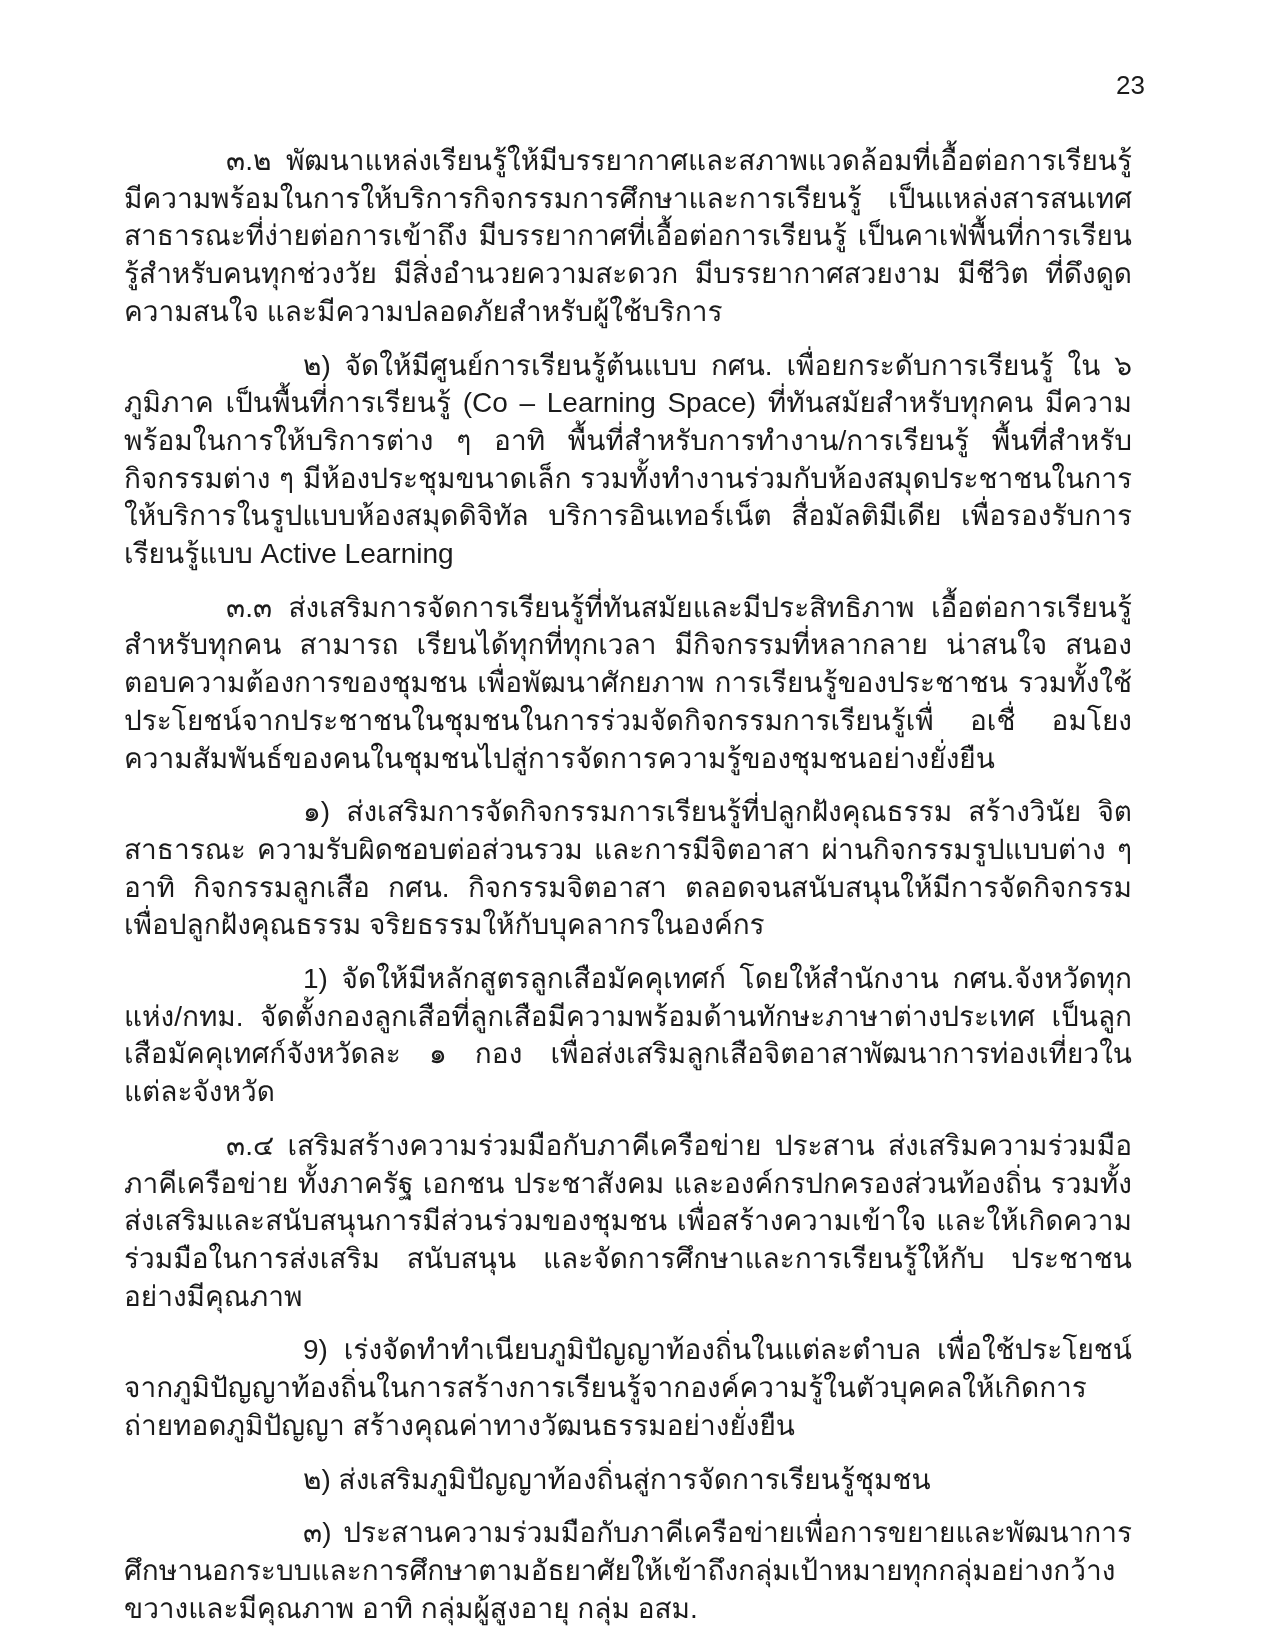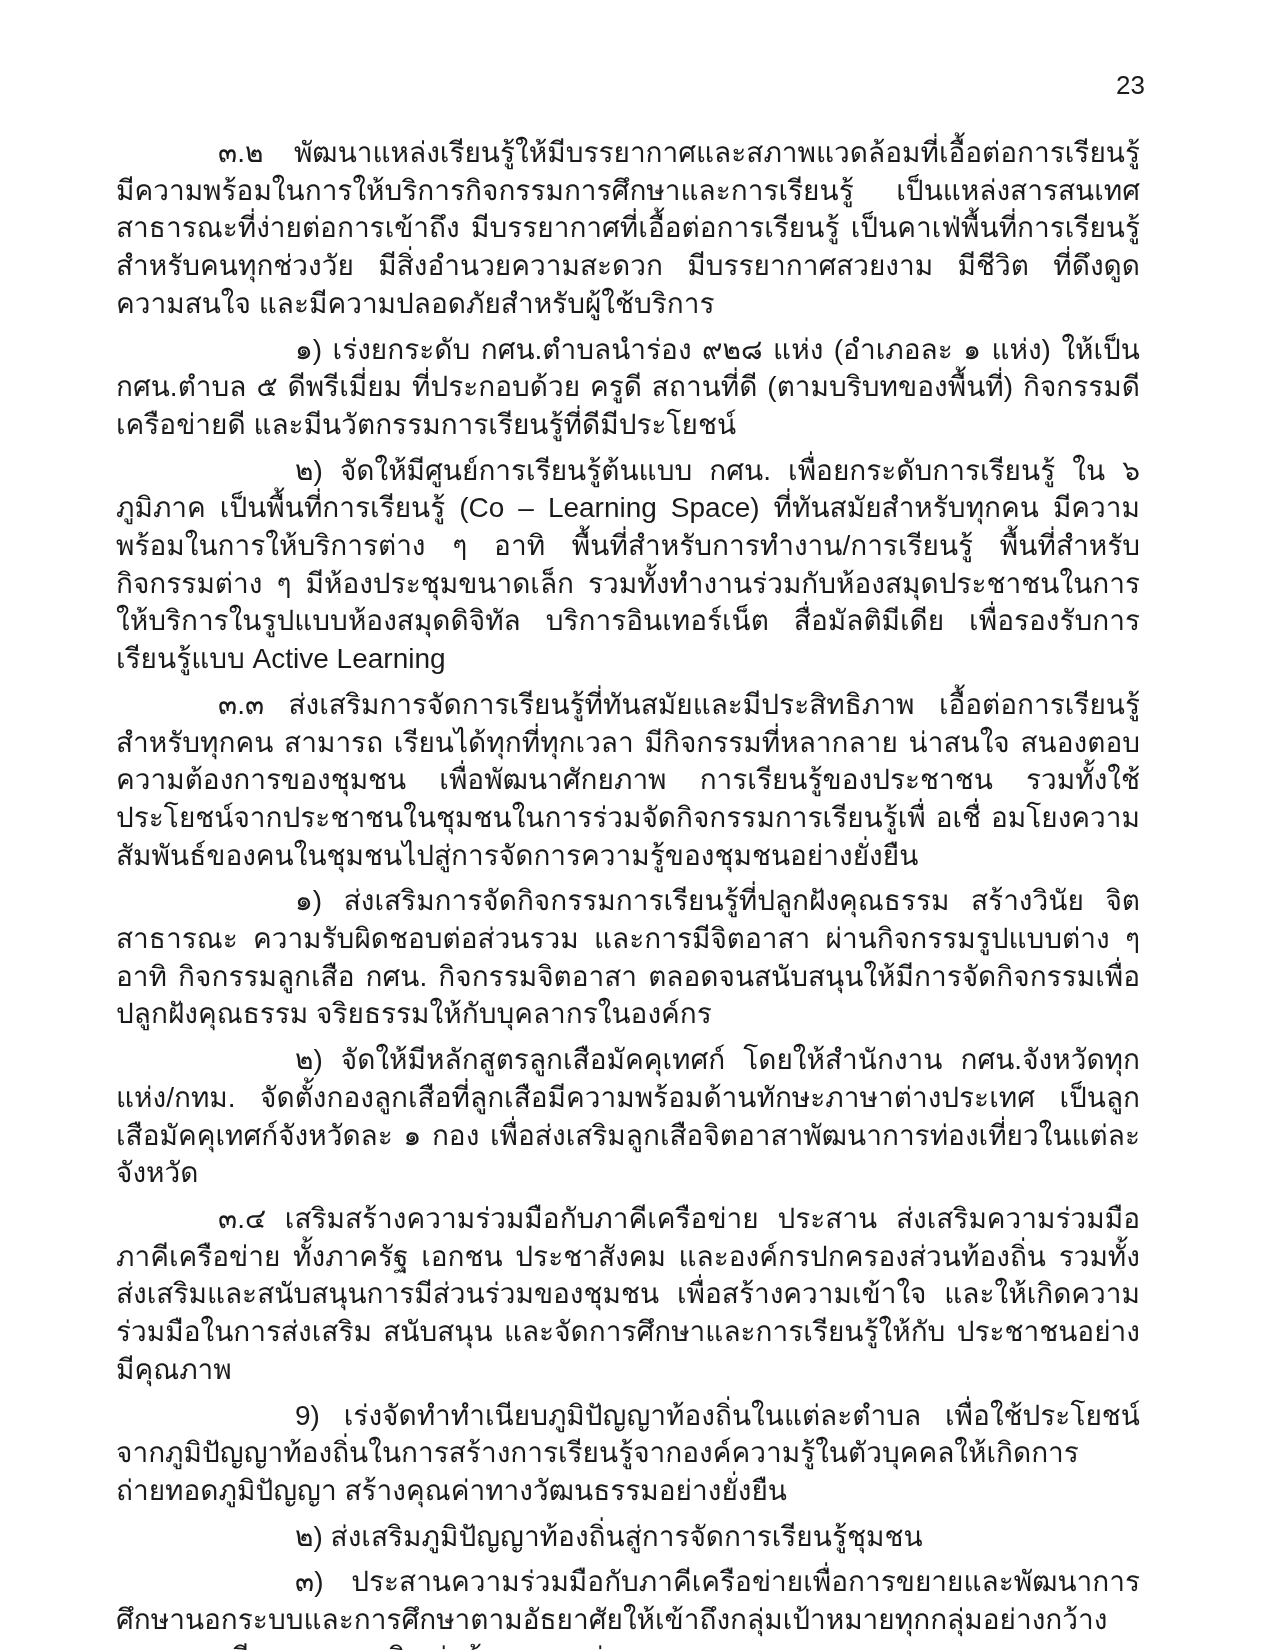--- a/index.html
+++ b/index.html
@@ -34,40 +34,39 @@
     position: absolute;
     left: 108px;
     top: 126px;
     width: 1040px;
     font-size: 28px;
     line-height: 37.7px;
     text-align: justify;
     color: #1b1b1b;
   }
   .content p {
-    margin: 8px;
+    margin: 16px;
     padding: 0;
   }
   .content p.indent-section {
     text-indent: 102px;
   }
   .content p.indent-item {
     text-indent: 179px;
   }
 </style>
 </head>
 <body>
 
 <div class="page">
   <div class="page-number">23</div>
   <main class="content">
       <p class="indent-section">๓.๒ พัฒนาแหล่งเรียนรู้ให้มีบรรยากาศและสภาพแวดล้อมที่เอื้อต่อการเรียนรู้ มีความพร้อมในการให้บริการกิจกรรมการศึกษาและการเรียนรู้ เป็นแหล่งสารสนเทศสาธารณะที่ง่ายต่อการเข้าถึง มีบรรยากาศที่เอื้อต่อการเรียนรู้ เป็นคาเฟ่พื้นที่การเรียนรู้สำหรับคนทุกช่วงวัย มีสิ่งอำนวยความสะดวก มีบรรยากาศสวยงาม  มีชีวิต ที่ดึงดูดความสนใจ และมีความปลอดภัยสำหรับผู้ใช้บริการ</p>
-      <p class="indent-item">๑) เร่งยกระดับ กศน.ตำบลนำร่อง ๙๒๘ แห่ง (อำเภอละ ๑ แห่ง) ให้เป็น กศน.ตำบล ๕ ดีพรีเมี่ยม ที่ประกอบด้วย ครูดี สถานที่ดี (ตามบริบทของพื้นที่) กิจกรรมดี เครือข่ายดี และมีนวัตกรรมการเรียนรู้ที่ดีมีประโยชน์</p>
       <p class="indent-item">๒) จัดให้มีศูนย์การเรียนรู้ต้นแบบ กศน. เพื่อยกระดับการเรียนรู้ ใน ๖ ภูมิภาค เป็นพื้นที่การเรียนรู้ (Co – Learning Space) ที่ทันสมัยสำหรับทุกคน มีความพร้อมในการให้บริการต่าง ๆ อาทิ พื้นที่สำหรับการทำงาน/การเรียนรู้ พื้นที่สำหรับกิจกรรมต่าง ๆ มีห้องประชุมขนาดเล็ก รวมทั้งทำงานร่วมกับห้องสมุดประชาชนในการให้บริการในรูปแบบห้องสมุดดิจิทัล บริการอินเทอร์เน็ต สื่อมัลติมีเดีย เพื่อรองรับการเรียนรู้แบบ Active Learning</p>
       <p class="indent-section">๓.๓ ส่งเสริมการจัดการเรียนรู้ที่ทันสมัยและมีประสิทธิภาพ เอื้อต่อการเรียนรู้สำหรับทุกคน สามารถ เรียนได้ทุกที่ทุกเวลา มีกิจกรรมที่หลากลาย น่าสนใจ สนองตอบความต้องการของชุมชน เพื่อพัฒนาศักยภาพ การเรียนรู้ของประชาชน รวมทั้งใช้ประโยชน์จากประชาชนในชุมชนในการร่วมจัดกิจกรรมการเรียนรู้เพื่ อเชื่ อมโยงความสัมพันธ์ของคนในชุมชนไปสู่การจัดการความรู้ของชุมชนอย่างยั่งยืน</p>
       <p class="indent-item">๑) ส่งเสริมการจัดกิจกรรมการเรียนรู้ที่ปลูกฝังคุณธรรม สร้างวินัย จิตสาธารณะ ความรับผิดชอบต่อส่วนรวม และการมีจิตอาสา ผ่านกิจกรรมรูปแบบต่าง ๆ อาทิ กิจกรรมลูกเสือ กศน. กิจกรรมจิตอาสา ตลอดจนสนับสนุนให้มีการจัดกิจกรรมเพื่อปลูกฝังคุณธรรม จริยธรรมให้กับบุคลากรในองค์กร</p>
-      <p class="indent-item">๒) จัดให้มีหลักสูตรลูกเสือมัคคุเทศก์ โดยให้สำนักงาน กศน.จังหวัดทุกแห่ง/กทม. จัดตั้งกองลูกเสือที่ลูกเสือมีความพร้อมด้านทักษะภาษาต่างประเทศ เป็นลูกเสือมัคคุเทศก์จังหวัดละ ๑ กอง เพื่อส่งเสริมลูกเสือจิตอาสาพัฒนาการท่องเที่ยวในแต่ละจังหวัด</p>
+      <p class="indent-item">1) จัดให้มีหลักสูตรลูกเสือมัคคุเทศก์ โดยให้สำนักงาน กศน.จังหวัดทุกแห่ง/กทม. จัดตั้งกองลูกเสือที่ลูกเสือมีความพร้อมด้านทักษะภาษาต่างประเทศ เป็นลูกเสือมัคคุเทศก์จังหวัดละ ๑ กอง เพื่อส่งเสริมลูกเสือจิตอาสาพัฒนาการท่องเที่ยวในแต่ละจังหวัด</p>
       <p class="indent-section">๓.๔ เสริมสร้างความร่วมมือกับภาคีเครือข่าย ประสาน ส่งเสริมความร่วมมือภาคีเครือข่าย ทั้งภาครัฐ เอกชน ประชาสังคม และองค์กรปกครองส่วนท้องถิ่น รวมทั้งส่งเสริมและสนับสนุนการมีส่วนร่วมของชุมชน  เพื่อสร้างความเข้าใจ และให้เกิดความร่วมมือในการส่งเสริม สนับสนุน และจัดการศึกษาและการเรียนรู้ให้กับ ประชาชนอย่างมีคุณภาพ</p>
       <p class="indent-item">9) เร่งจัดทำทำเนียบภูมิปัญญาท้องถิ่นในแต่ละตำบล เพื่อใช้ประโยชน์จากภูมิปัญญาท้องถิ่นในการสร้างการเรียนรู้จากองค์ความรู้ในตัวบุคคลให้เกิดการถ่ายทอดภูมิปัญญา สร้างคุณค่าทางวัฒนธรรมอย่างยั่งยืน</p>
       <p class="indent-item">๒) ส่งเสริมภูมิปัญญาท้องถิ่นสู่การจัดการเรียนรู้ชุมชน</p>
       <p class="indent-item">๓) ประสานความร่วมมือกับภาคีเครือข่ายเพื่อการขยายและพัฒนาการศึกษานอกระบบและการศึกษาตามอัธยาศัยให้เข้าถึงกลุ่มเป้าหมายทุกกลุ่มอย่างกว้างขวางและมีคุณภาพ อาทิ กลุ่มผู้สูงอายุ กลุ่ม อสม.</p>
     </main>
 </div>
 
 </body></html>

